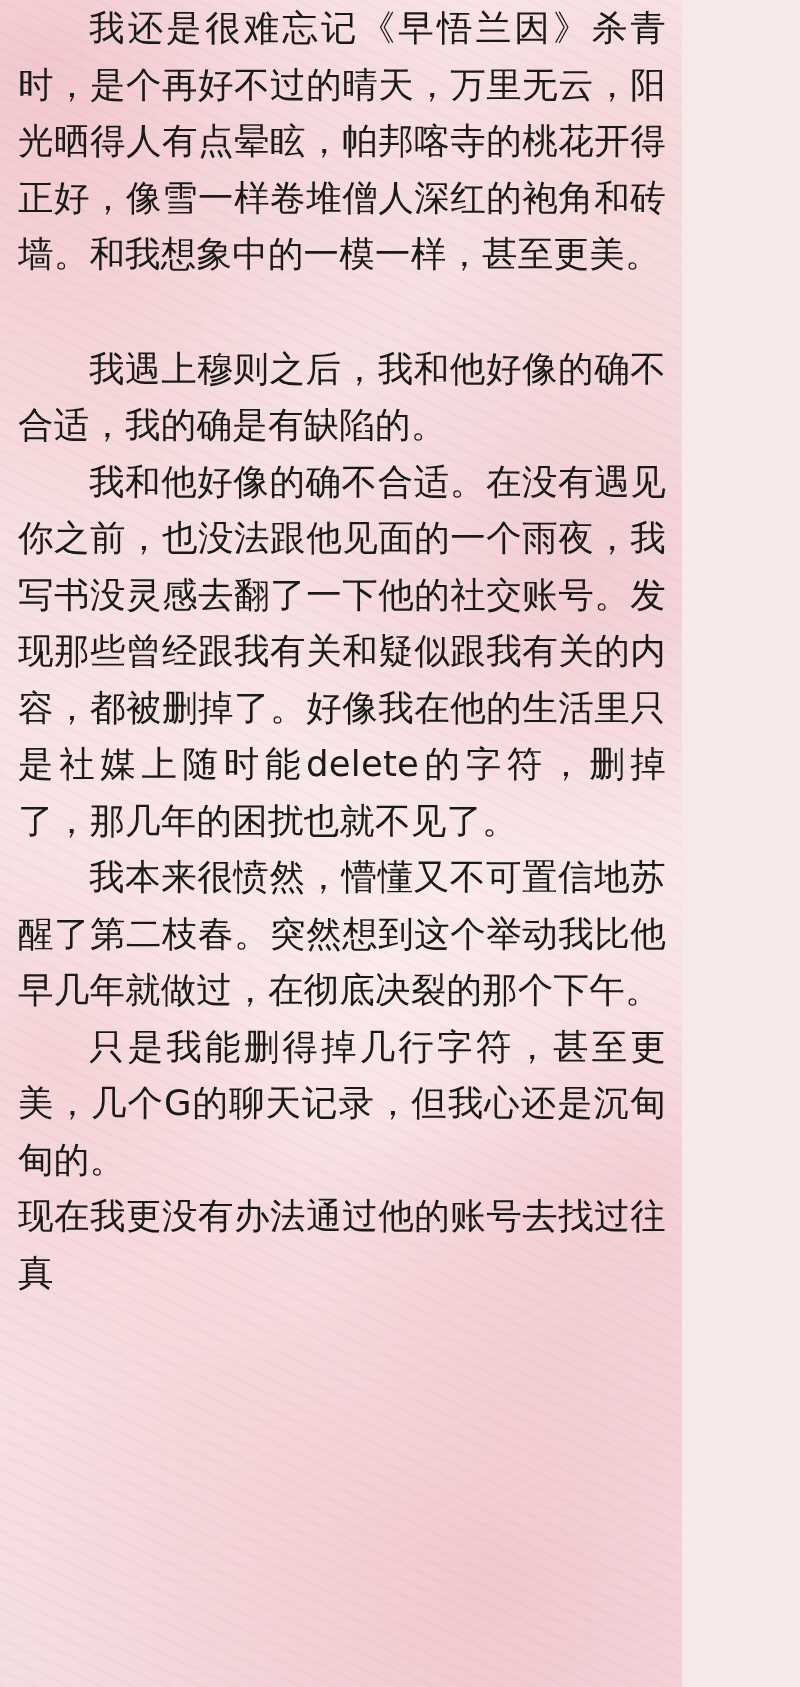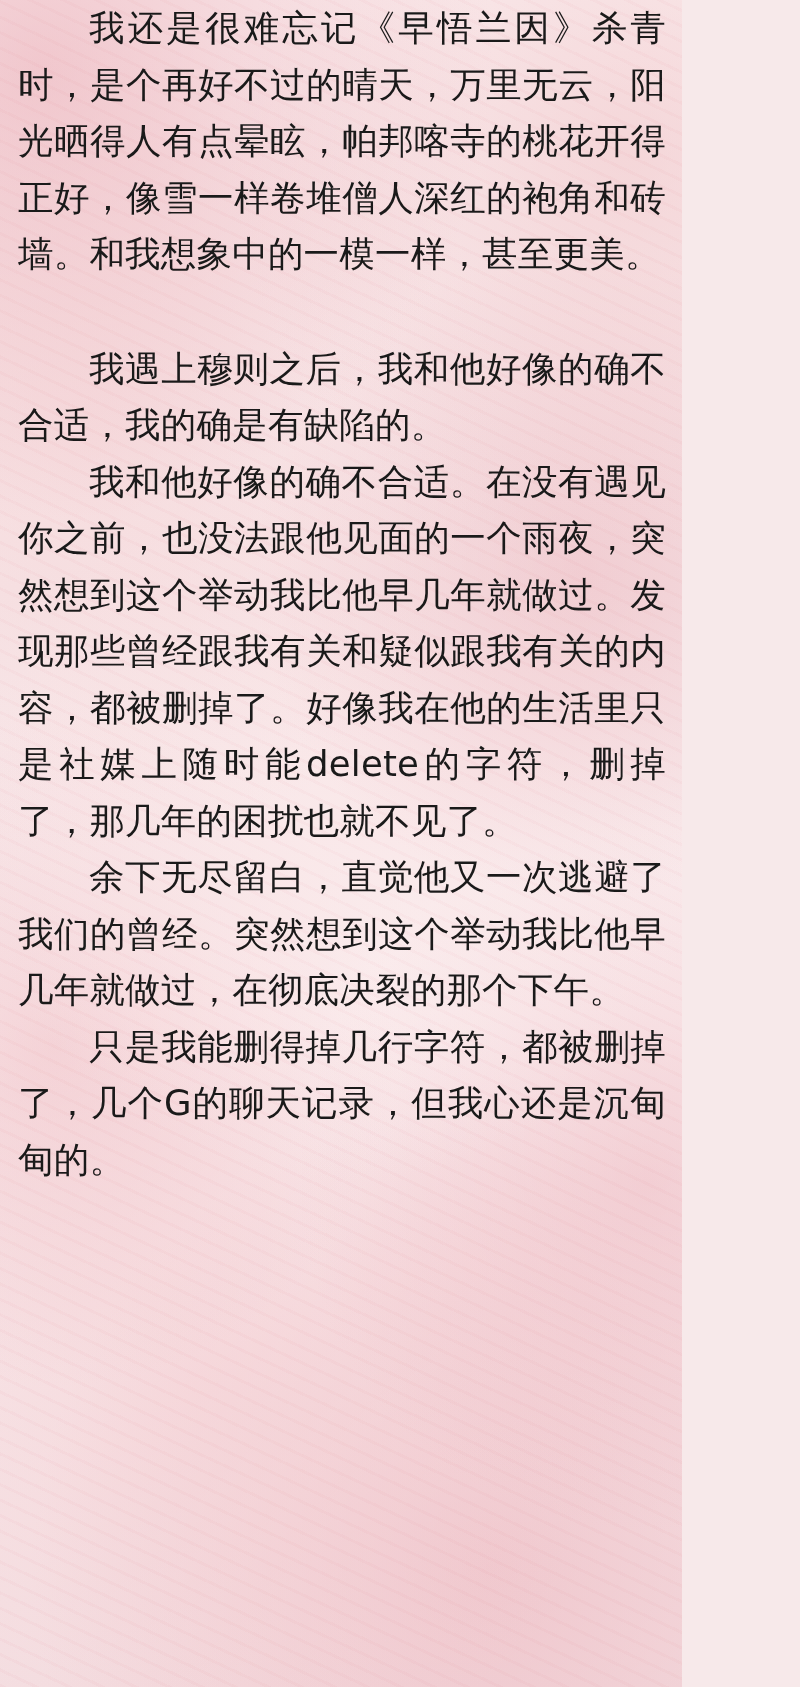--- a/index.html
+++ b/index.html
@@ -76,17 +76,18 @@
 </head>
 <body>
 
 <div class="page">
   <div class="texture"></div>
 
   <div class="content">
     <p class="para indent">我还是很难忘记《早悟兰因》杀青时，是个再好不过的晴天，万里无云，阳光晒得人有点晕眩，帕邦喀寺的桃花开得正好，像雪一样卷堆僧人深红的袍角和砖墙。和我想象中的一模一样，甚至更美。</p>
     <div class="gap"></div>
     <p class="para indent">我遇上穆则之后，我和他好像的确不合适，我的确是有缺陷的。</p>
-    <p class="para indent">我和他好像的确不合适。在没有遇见你之前，也没法跟他见面的一个雨夜，突然想到这个举动我比他早几年就做过。发现那些曾经跟我有关和疑似跟我有关的内容，都被删掉了。好像我在他的生活里只是社媒上随时能delete的字符，删掉了，那几年的困扰也就不见了。</p>
-    <p class="para indent">余下无尽留白，直觉他又一次逃避了我们的曾经。突然想到这个举动我比他早几年就做过，在彻底决裂的那个下午。</p>
-    <p class="para indent">只是我能删得掉几行字符，都被删掉了，几个G的聊天记录，但我心还是沉甸甸的。</p>
+    <p class="para indent">我和他好像的确不合适。在没有遇见你之前，也没法跟他见面的一个雨夜，我写书没灵感去翻了一下他的社交账号。发现那些曾经跟我有关和疑似跟我有关的内容，都被删掉了。好像我在他的生活里只是社媒上随时能delete的字符，删掉了，那几年的困扰也就不见了。</p>
+    <p class="para indent">我本来很愤然，懵懂又不可置信地苏醒了第二枝春。突然想到这个举动我比他早几年就做过，在彻底决裂的那个下午。</p>
+    <p class="para indent">只是我能删得掉几行字符，甚至更美，几个G的聊天记录，但我心还是沉甸甸的。</p>
+    <p class="para">现在我更没有办法通过他的账号去找过往真</p>
   </div>
 </div>
 
 </body></html>

